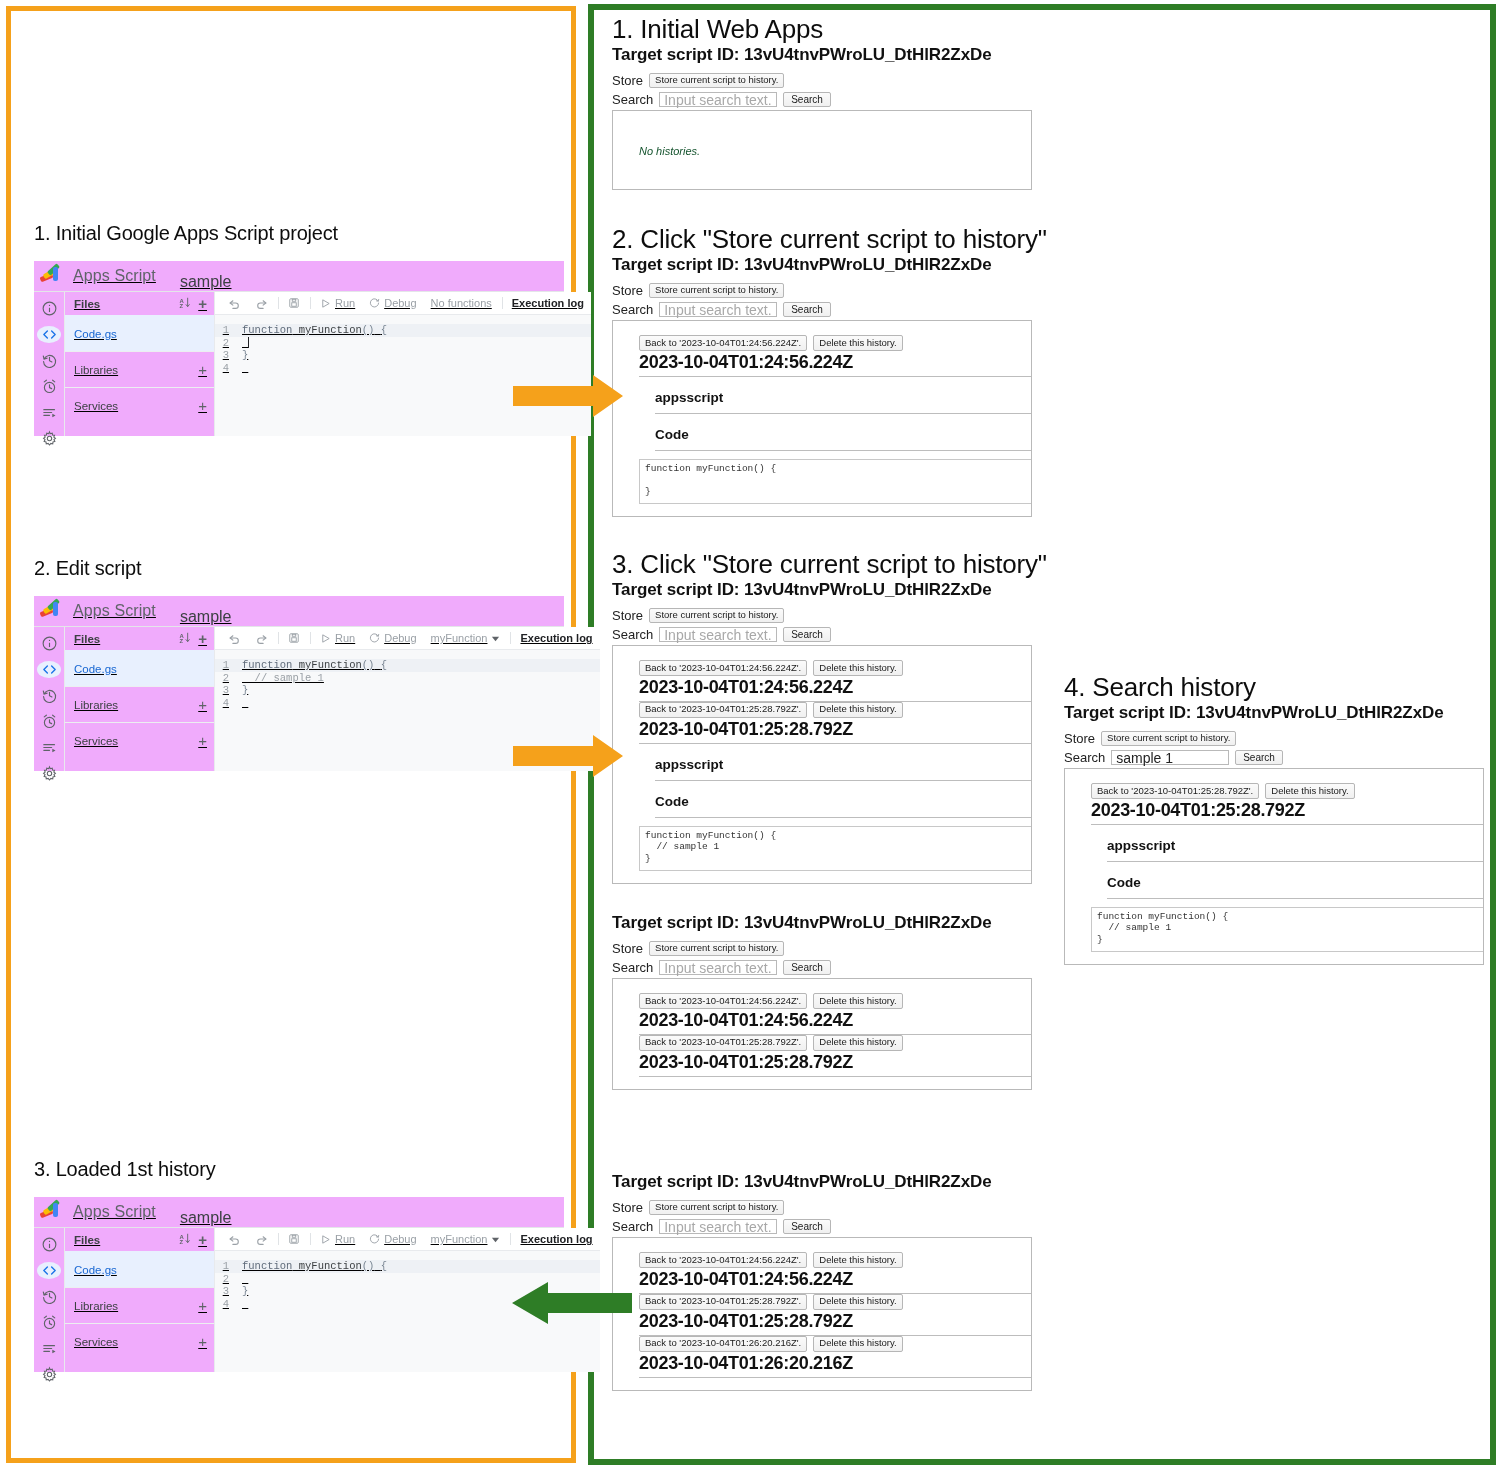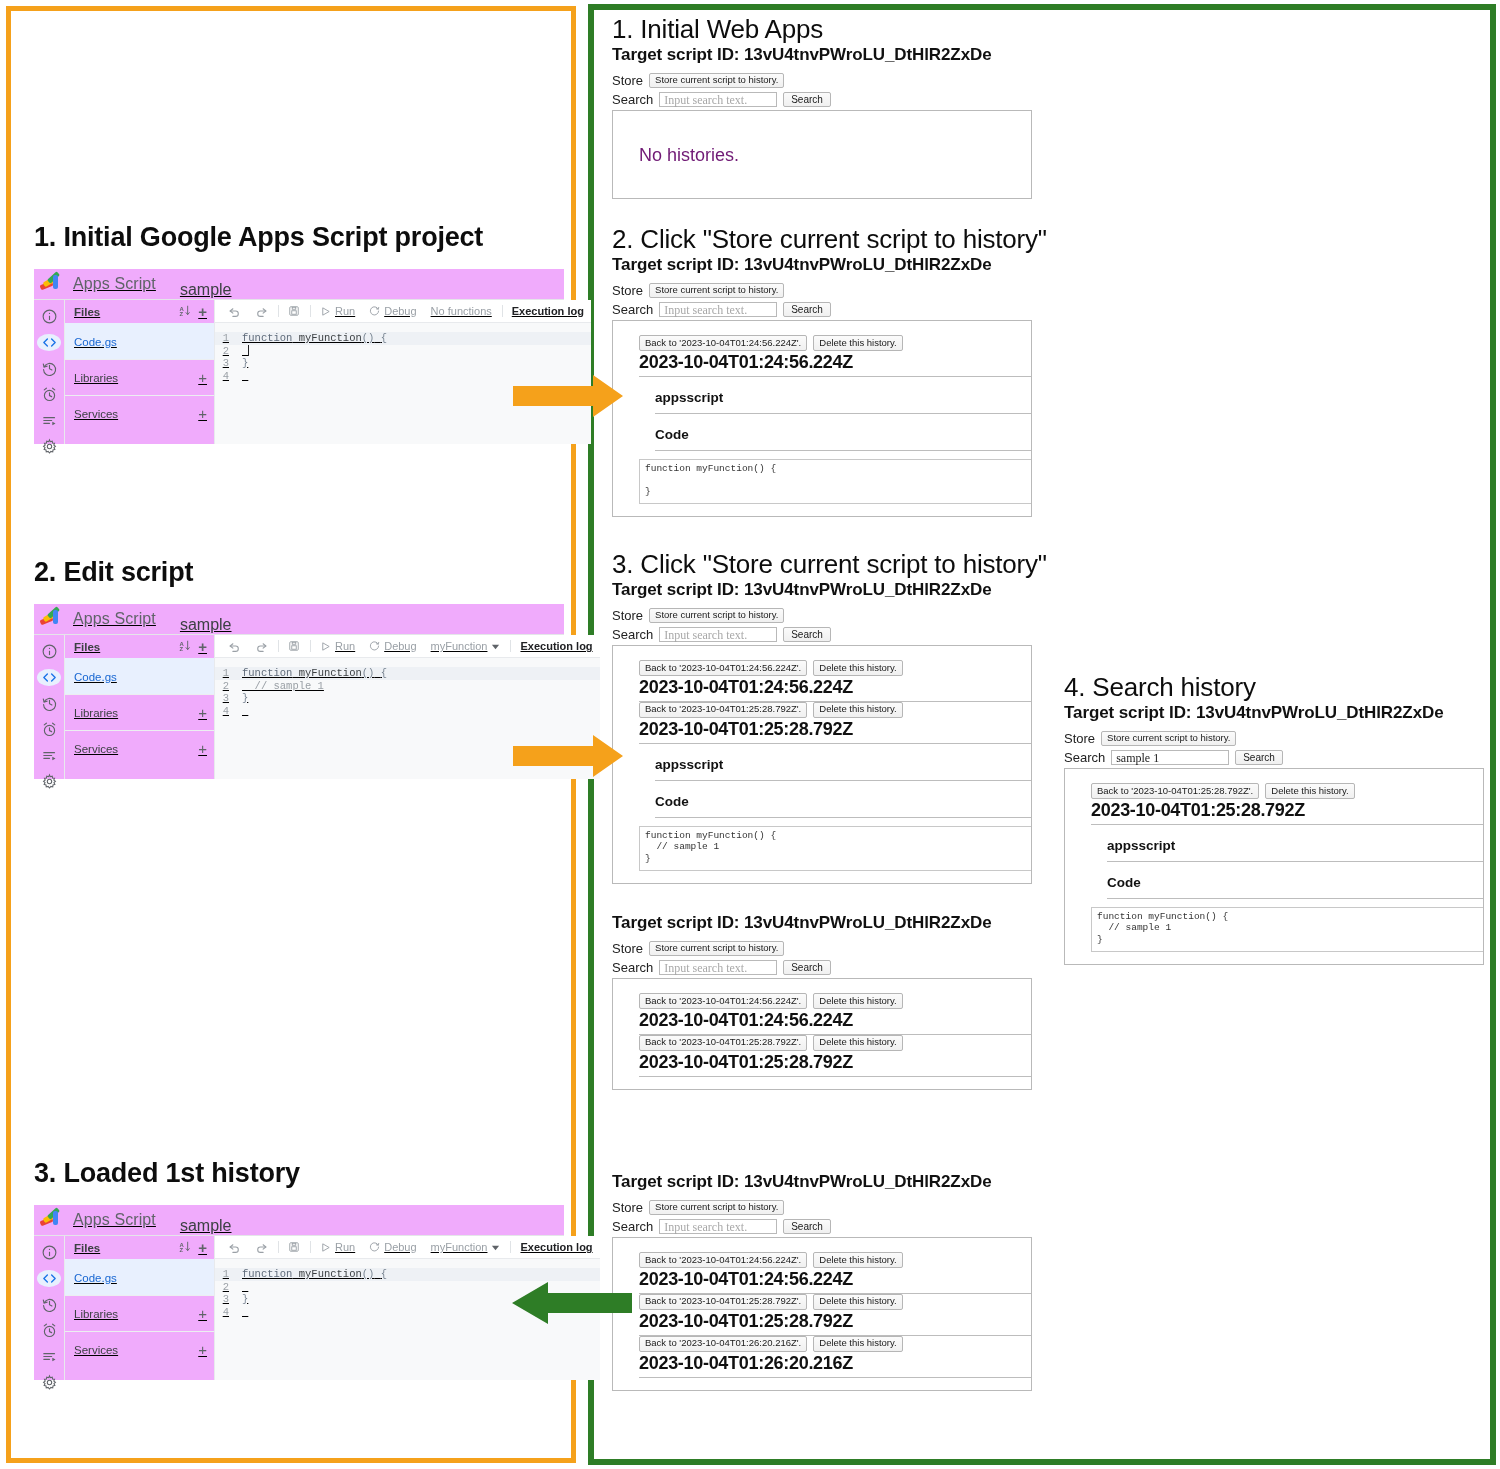--- a/index.html
+++ b/index.html
@@ -21,21 +21,21 @@
     border:6px solid #2E7D26; background:#fff; z-index:2;
   }
 
   
   .arrow { position:absolute; z-index:30; }
   .arrow svg { display:block; }
 
   
   .gas-block { position:absolute; z-index:4; }
   .gas-title {
-    font-size:27px; color:#0d0d0d; font-weight:700; letter-spacing:-0.2px;
+    font-size:20px; color:#0d0d0d; font-weight:400; letter-spacing:-0.2px;
     white-space:nowrap; margin-bottom:16px;
   }
   .gas-app { width:530px; background:#f0abfc;text-decoration:underline; }
   .gas-header {
     display:flex; align-items:center; height:30px; padding-left:6px; gap:10px;
   }
   .gas-logo { width:23px; height:20px; position:relative; flex:none; }
   .gas-logo i { position:absolute; display:block; border-radius:1.5px; }
   .gas-brand { font-size:16px; color:#5f6368; letter-spacing:.1px; }
   .gas-project { font-size:16px; color:#3c4043; margin-left:14px;margin-top:12px; }
@@ -100,21 +100,21 @@
   .wa-form { margin-top:7px; }
   .wa-row { display:flex; align-items:center; gap:6px; height:17px; }
   .wa-label { font-size:13px; color:#222; }
   .wa-btn {
     font-family:"Liberation Sans", sans-serif; font-size:9.5px; color:#1a1a1a;
     background:linear-gradient(#fbfbfb,#f0f0f0);
     border:1px solid #b6b6b6; border-radius:2px; padding:1.5px 5px; line-height:1.15;
     white-space:nowrap;
   }
   .wa-input {
-    font-family:Liberation Serif, serif; font-size:12px;
+    font-family:Liberation Sans, sans-serif; font-size:14px;
     border:1px solid #b9b9b9; background:#fff; padding:1px 4px;
     width:118px; height:15px; line-height:13px; color:#222;
   }
   .wa-input.ph { color:#a8a8a8; }
   .wa-search-btn {
     font-size:10px; background:linear-gradient(#fbfbfb,#f0f0f0);
     border:1px solid #b6b6b6; border-radius:2px; padding:1px 7px; color:#1a1a1a;
   }
 
   .wa-panel {
@@ -130,21 +130,21 @@
   .hist-sect {
     font-size:13.5px; font-weight:bold; color:#111; margin:13px 0 0 16px;
     padding-bottom:8px; border-bottom:1px solid #bdbdbd;
   }
   .hist-code {
     margin:8px 0 0 0; border:1px solid #c8c8c8; border-right:none;
     font-family:"Liberation Mono", monospace; font-size:9.5px; color:#333;
     line-height:11.5px; padding:3px 0 6px 5px; white-space:pre;
     background:#fff;
   }
-  .wa-empty { font-size:18px; color:#701a75; padding:20px 0 20px 26px; }
+  .wa-empty { font-size:11px; color:#14532d; padding:20px 0 20px 26px;font-style:italic; }
 </style>
 </head>
 <body>
 
 <div id="orange-frame"></div>
 <div id="green-frame"></div>
 
 <div class="gas-block" id="gas-1" style="left:34px; top:222px;">
     <div class="gas-title">1. Initial Google Apps Script project</div>
     <div class="gas-app">

